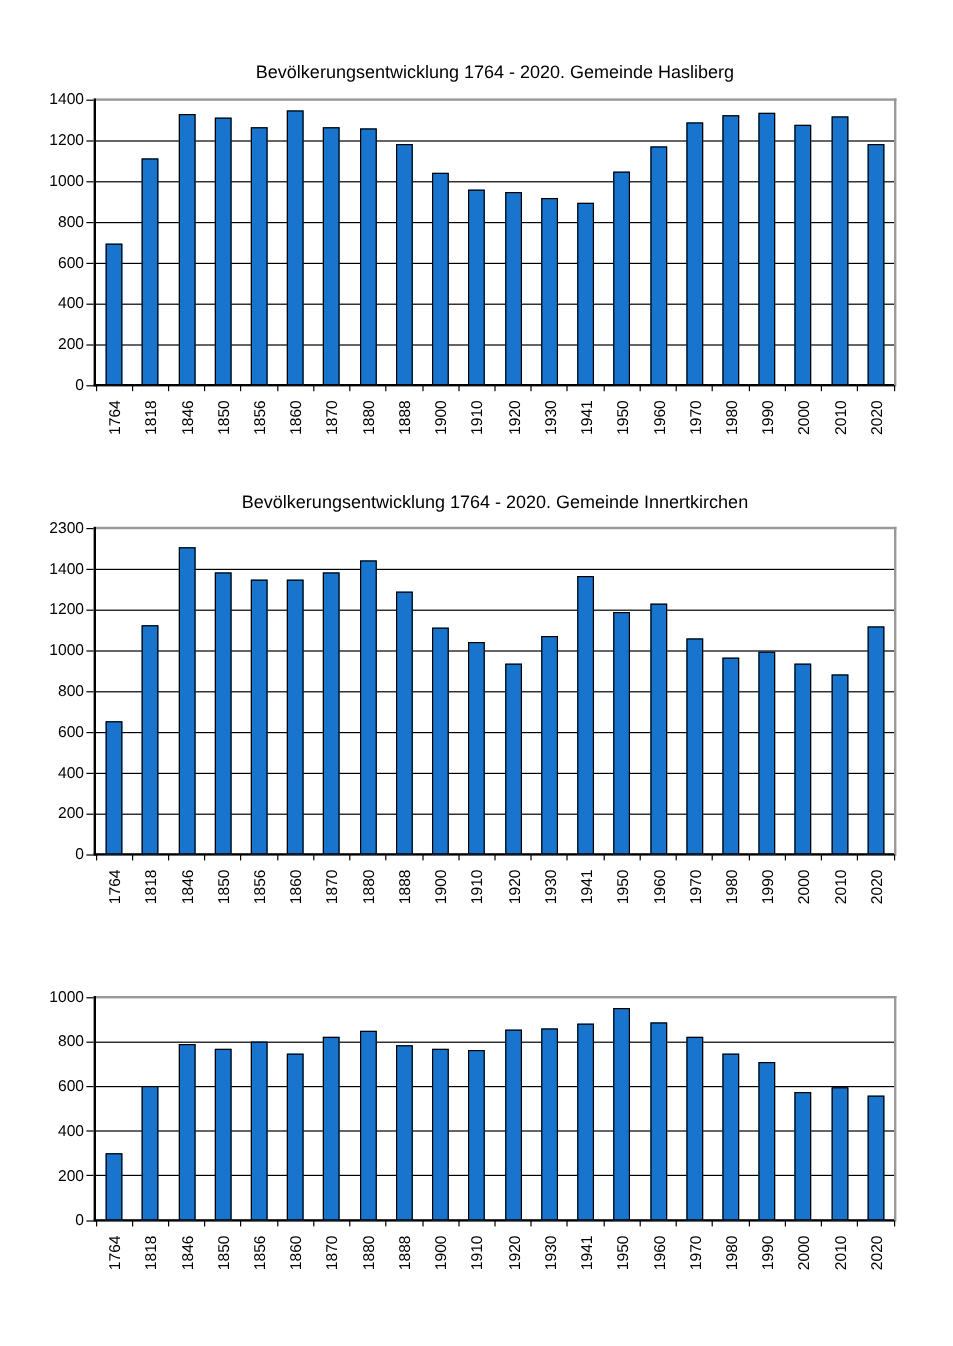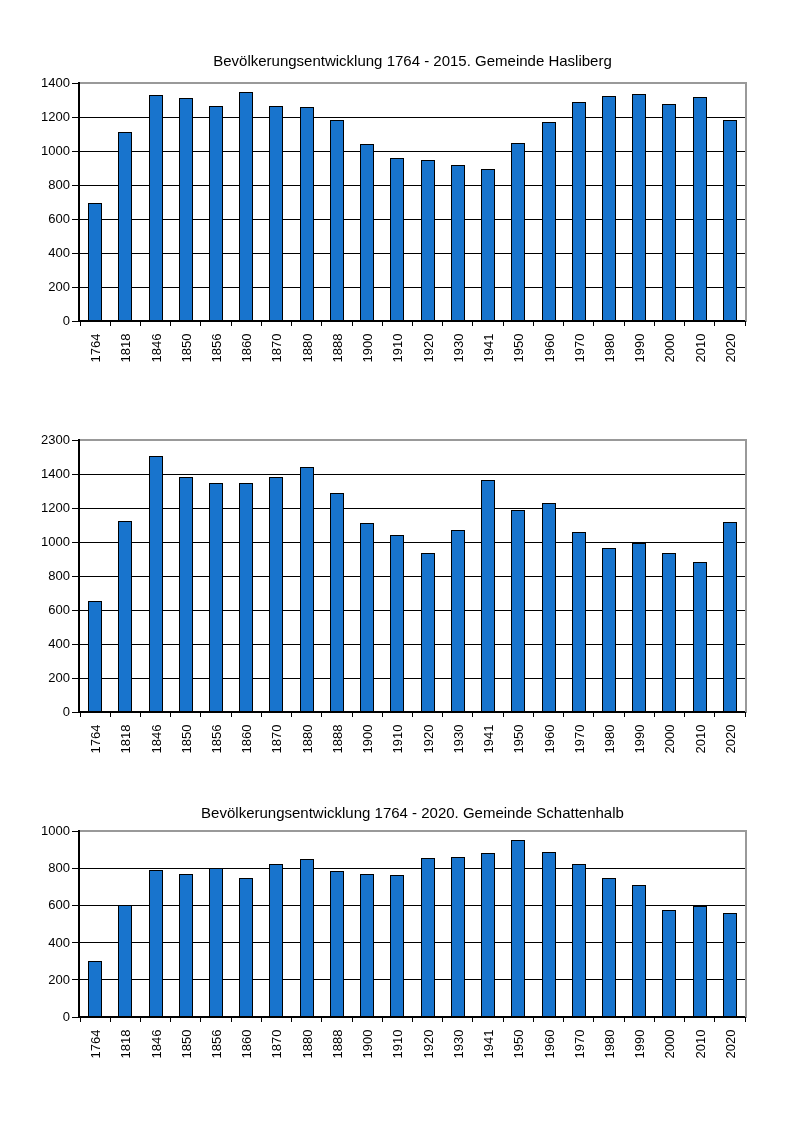--- a/index.html
+++ b/index.html
@@ -17,21 +17,21 @@
           transform:translate(-50%,-50%) rotate(-90deg);}
   .ytick{position:absolute;height:1px;background:#000;}
   .xtick{position:absolute;width:1px;background:#000;}
 </style>
 </head>
 <body>
 
 <div class="page">
 
   <div class="chart">
-    <div class="chart-title" style="left: 80px; width: 665px; top: 52px;">Bevölkerungsentwicklung 1764 - 2015. Gemeinde Hasliberg</div>
+    <div class="chart-title" style="left: 80px; width: 665px; top: 52px;">Bevölkerungsentwicklung 1764 - 2020. Gemeinde Hasliberg</div>
     <div class="plot-area" style="left: 80px; top: 83px; width: 665px; height: 238px;">
         <div class="gridline" style="bottom: 33.5px; background: rgb(0, 0, 0);"></div>
         <div class="gridline" style="bottom: 67.5px; background: rgb(0, 0, 0);"></div>
         <div class="gridline" style="bottom: 101.5px; background: rgb(0, 0, 0);"></div>
         <div class="gridline" style="bottom: 135.5px; background: rgb(0, 0, 0);"></div>
         <div class="gridline" style="bottom: 169.5px; background: rgb(0, 0, 0);"></div>
         <div class="gridline" style="bottom: 203.5px; background: rgb(0, 0, 0);"></div>
         <div class="edge" style="left: 0px; right: -2px; top: -1px; height: 2px; background: rgb(153, 153, 153);"></div>
         <div class="edge" style="top: -1px; bottom: -1px; right: -2px; width: 2px; background: rgb(153, 153, 153);"></div>
         <div class="edge" style="left: -2px; top: -1px; bottom: -1px; width: 2px; background: rgb(0, 0, 0);"></div>
@@ -116,20 +116,21 @@
       <div class="xlabel" style="left: 549.52px; top: 348px;">1960</div>
       <div class="xlabel" style="left: 579.75px; top: 348px;">1970</div>
       <div class="xlabel" style="left: 609.98px; top: 348px;">1980</div>
       <div class="xlabel" style="left: 640.2px; top: 348px;">1990</div>
       <div class="xlabel" style="left: 670.43px; top: 348px;">2000</div>
       <div class="xlabel" style="left: 700.66px; top: 348px;">2010</div>
       <div class="xlabel" style="left: 730.89px; top: 348px;">2020</div>
     </div>
 
   <div class="chart">
+    <div class="chart-title" style="left: 80px; width: 665px; top: 410px;">Bevölkerungsentwicklung 1764 - 2020. Gemeinde Innertkirchen</div>
     <div class="plot-area" style="left: 80px; top: 440px; width: 665px; height: 272px;">
         <div class="gridline" style="bottom: 33.5px; background: rgb(0, 0, 0);"></div>
         <div class="gridline" style="bottom: 67.5px; background: rgb(0, 0, 0);"></div>
         <div class="gridline" style="bottom: 101.5px; background: rgb(0, 0, 0);"></div>
         <div class="gridline" style="bottom: 135.5px; background: rgb(0, 0, 0);"></div>
         <div class="gridline" style="bottom: 169.5px; background: rgb(0, 0, 0);"></div>
         <div class="gridline" style="bottom: 203.5px; background: rgb(0, 0, 0);"></div>
         <div class="gridline" style="bottom: 237.5px; background: rgb(0, 0, 0);"></div>
         <div class="edge" style="left: 0px; right: -2px; top: -1px; height: 2px; background: rgb(153, 153, 153);"></div>
         <div class="edge" style="top: -1px; bottom: -1px; right: -2px; width: 2px; background: rgb(153, 153, 153);"></div>
@@ -217,21 +218,20 @@
       <div class="xlabel" style="left: 549.52px; top: 739px;">1960</div>
       <div class="xlabel" style="left: 579.75px; top: 739px;">1970</div>
       <div class="xlabel" style="left: 609.98px; top: 739px;">1980</div>
       <div class="xlabel" style="left: 640.2px; top: 739px;">1990</div>
       <div class="xlabel" style="left: 670.43px; top: 739px;">2000</div>
       <div class="xlabel" style="left: 700.66px; top: 739px;">2010</div>
       <div class="xlabel" style="left: 730.89px; top: 739px;">2020</div>
     </div>
 
   <div class="chart">
-    <div class="chart-title" style="left: 80px; width: 665px; top: 804px;">Bevölkerungsentwicklung 1764 - 2020. Gemeinde Schattenhalb</div>
     <div class="plot-area" style="left: 80px; top: 831px; width: 665px; height: 186px;">
         <div class="gridline" style="bottom: 36.7px; background: rgb(0, 0, 0);"></div>
         <div class="gridline" style="bottom: 73.9px; background: rgb(0, 0, 0);"></div>
         <div class="gridline" style="bottom: 111.1px; background: rgb(0, 0, 0);"></div>
         <div class="gridline" style="bottom: 148.3px; background: rgb(0, 0, 0);"></div>
         <div class="edge" style="left: 0px; right: -2px; top: -1px; height: 2px; background: rgb(153, 153, 153);"></div>
         <div class="edge" style="top: -1px; bottom: -1px; right: -2px; width: 2px; background: rgb(153, 153, 153);"></div>
         <div class="edge" style="left: -2px; top: -1px; bottom: -1px; width: 2px; background: rgb(0, 0, 0);"></div>
         <div class="edge" style="left: -2px; right: 0px; bottom: -1px; height: 2px; background: rgb(0, 0, 0);"></div>
         <div class="bar" style="left: 8.11px; width: 14px; height: 55.8px; background: rgb(24, 116, 205); border: 1.5px solid rgb(0, 0, 0);"></div>

